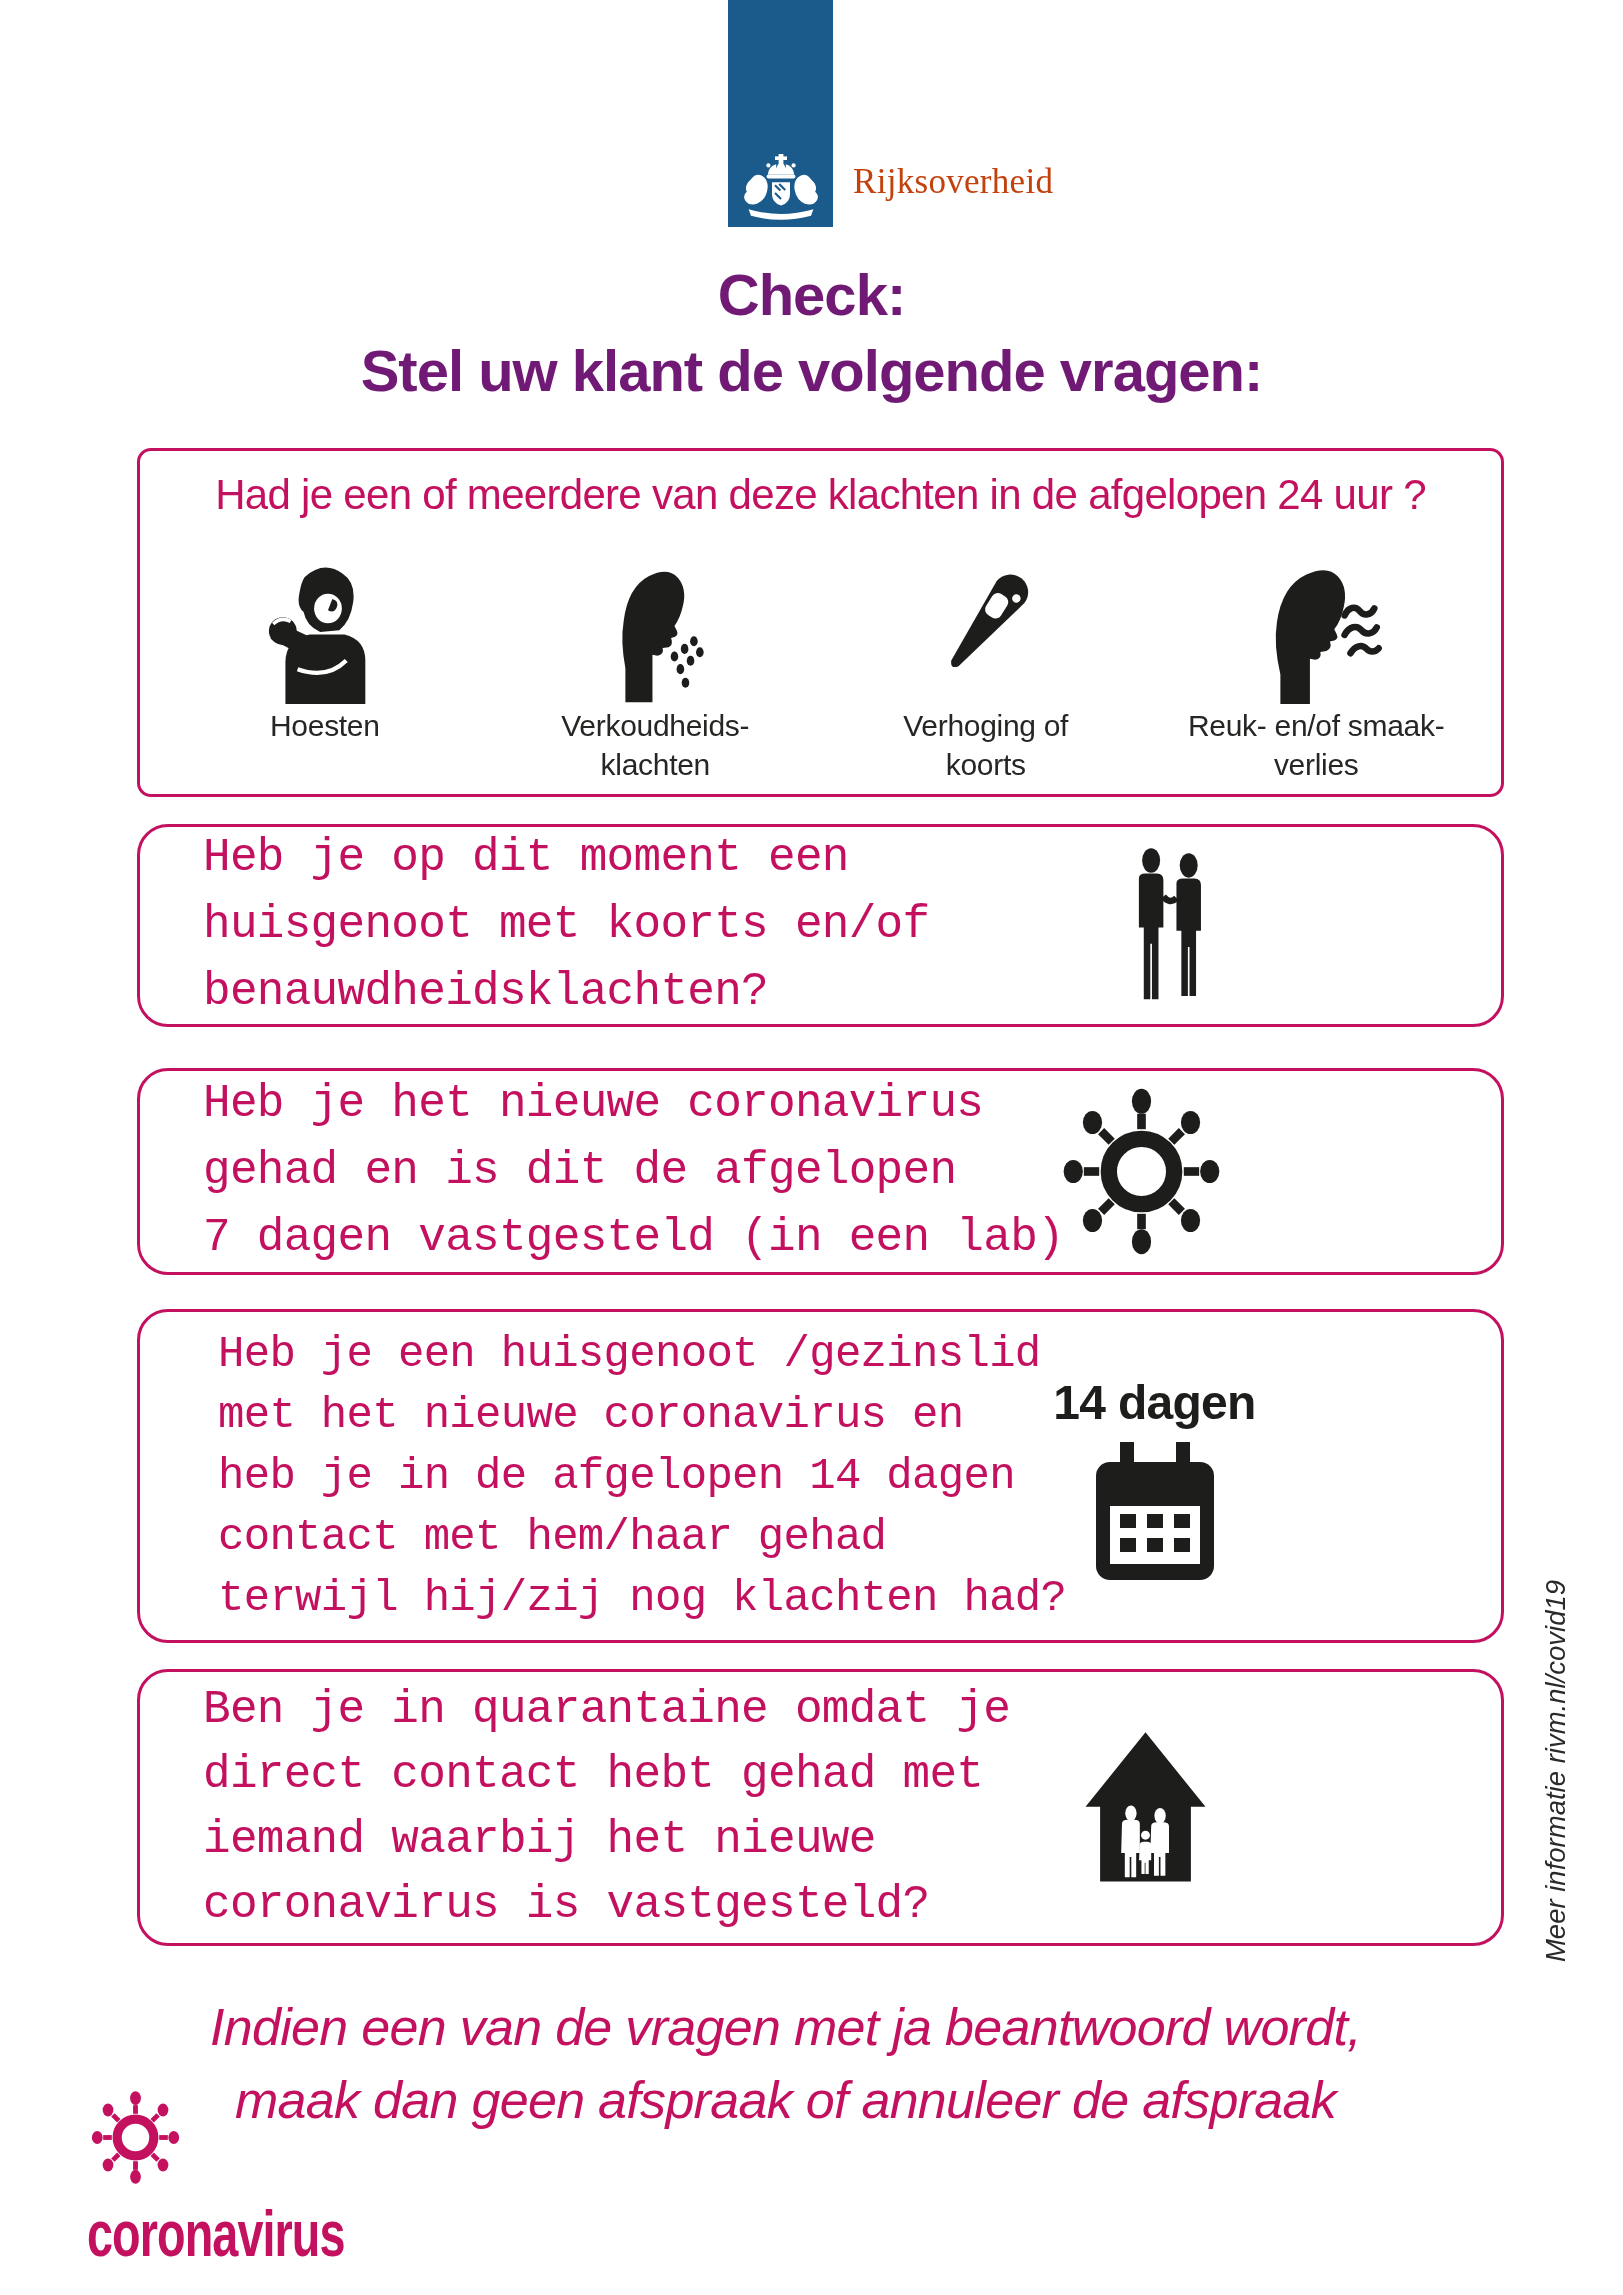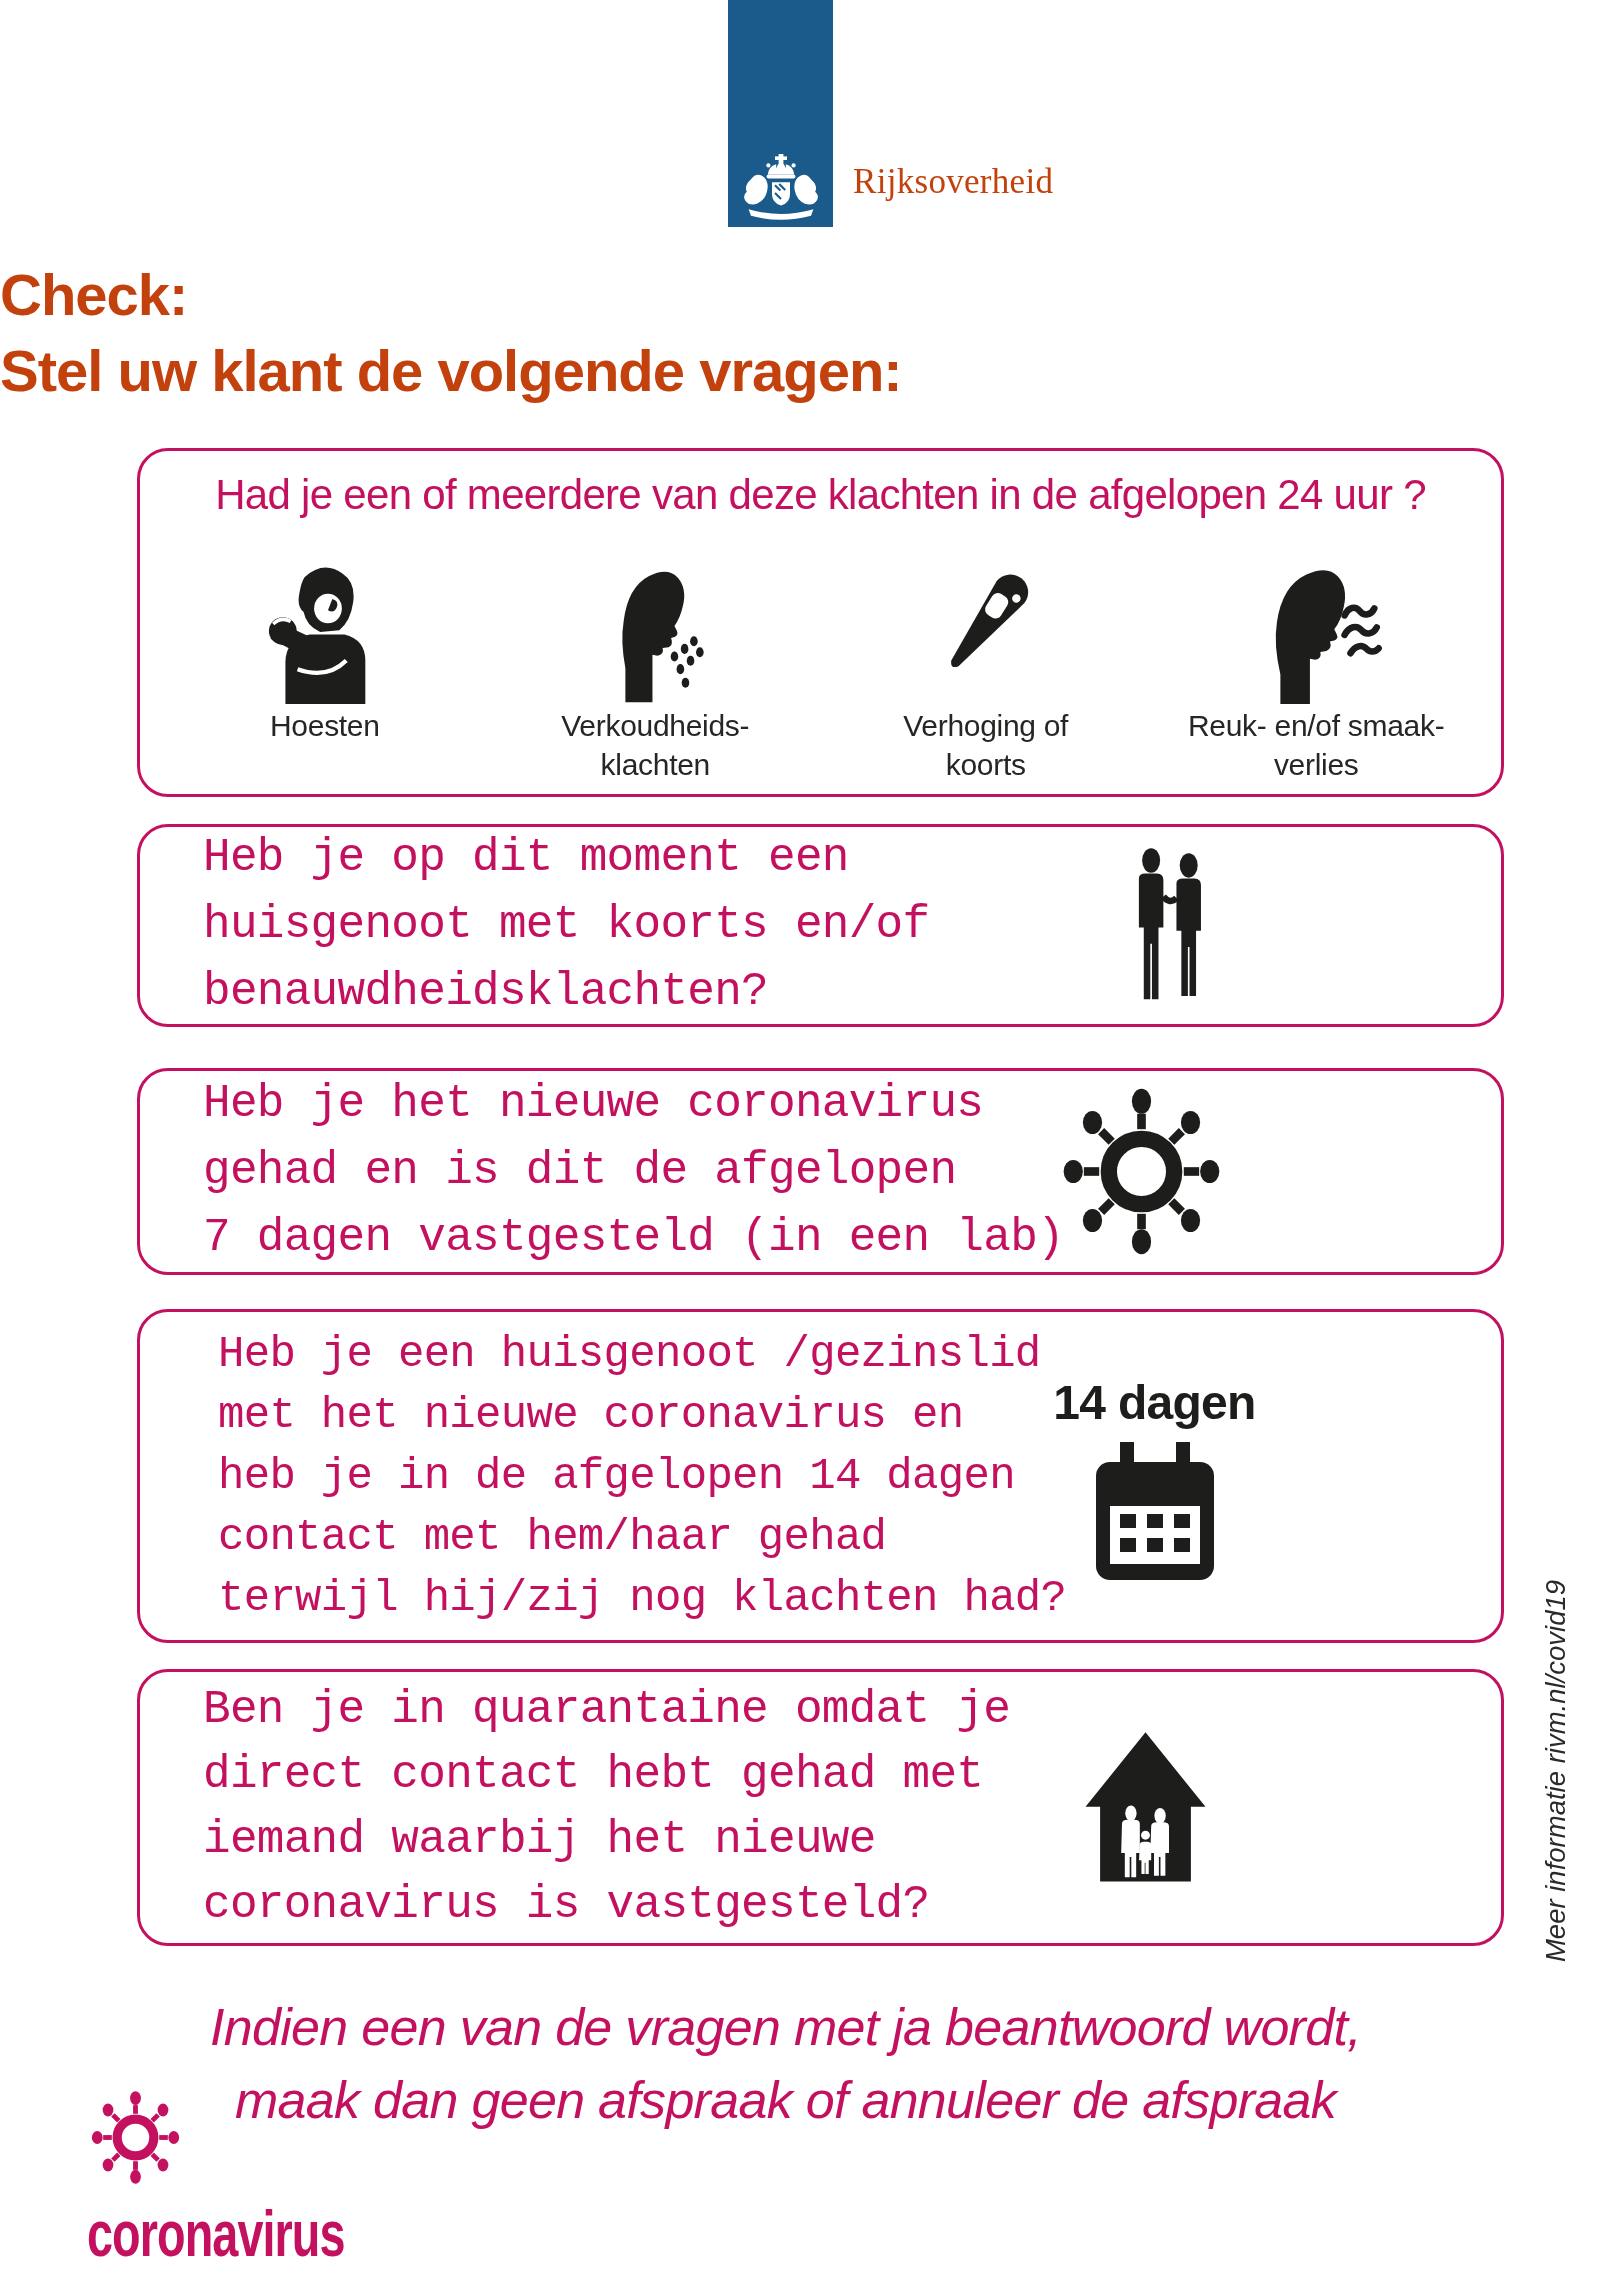--- a/index.html
+++ b/index.html
@@ -6,27 +6,27 @@
   .page{position:relative;width:1623px;height:2295px;background:#ffffff;overflow:hidden;
         font-family:"Liberation Sans",sans-serif;}
 
   
   .banner{position:absolute;left:728px;top:0;width:105px;height:227px;background:#1a5b8c;}
   .coa{position:absolute;left:50%;bottom:1.3px;transform:translateX(-50%);}
   .wordmark{position:absolute;left:853px;top:162px;font-family:"Liberation Serif",serif;
             font-size:35px;color:#c2410c;letter-spacing:0.3px;}
 
   
-  .title{position:absolute;left:0;top:257px;width:1623px;
-         color:#c2410c;font-weight:bold;font-size:58px;line-height:76px;letter-spacing:-1px;}
+  .title{position:absolute;left:0;top:257px;width:1623px;text-align:center;
+         color:#701a75;font-weight:bold;font-size:58px;line-height:76px;letter-spacing:-1px;}
 
   
   .box{position:absolute;left:137px;width:1367px;border:3.9px solid #c3115f;border-radius:31px;
        box-sizing:border-box;background:#ffffff;}
-  .box1{top:448px;height:349px;}
+  .box1{top:448px;height:349px;border-radius:14px;}
   .box2{top:824px;height:203px;}
   .box3{top:1068px;height:207px;}
   .box4{top:1309px;height:334px;}
   .box5{top:1669px;height:277px;}
 
   .qhead{margin-top:19.6px;text-align:center;color:#c3115f;font-size:42px;letter-spacing:-0.7px;}
   .qlines{position:absolute;left:63px;top:0;height:100%;display:flex;flex-direction:column;
           justify-content:center;color:#c3115f;font-size:46px;letter-spacing:-0.7px;line-height:67px;font-family:Liberation Mono, monospace;}
   .box4 .qlines{line-height:61px;font-size:44px;margin-left:15px;}
   .box5 .qlines{line-height:65px;}

